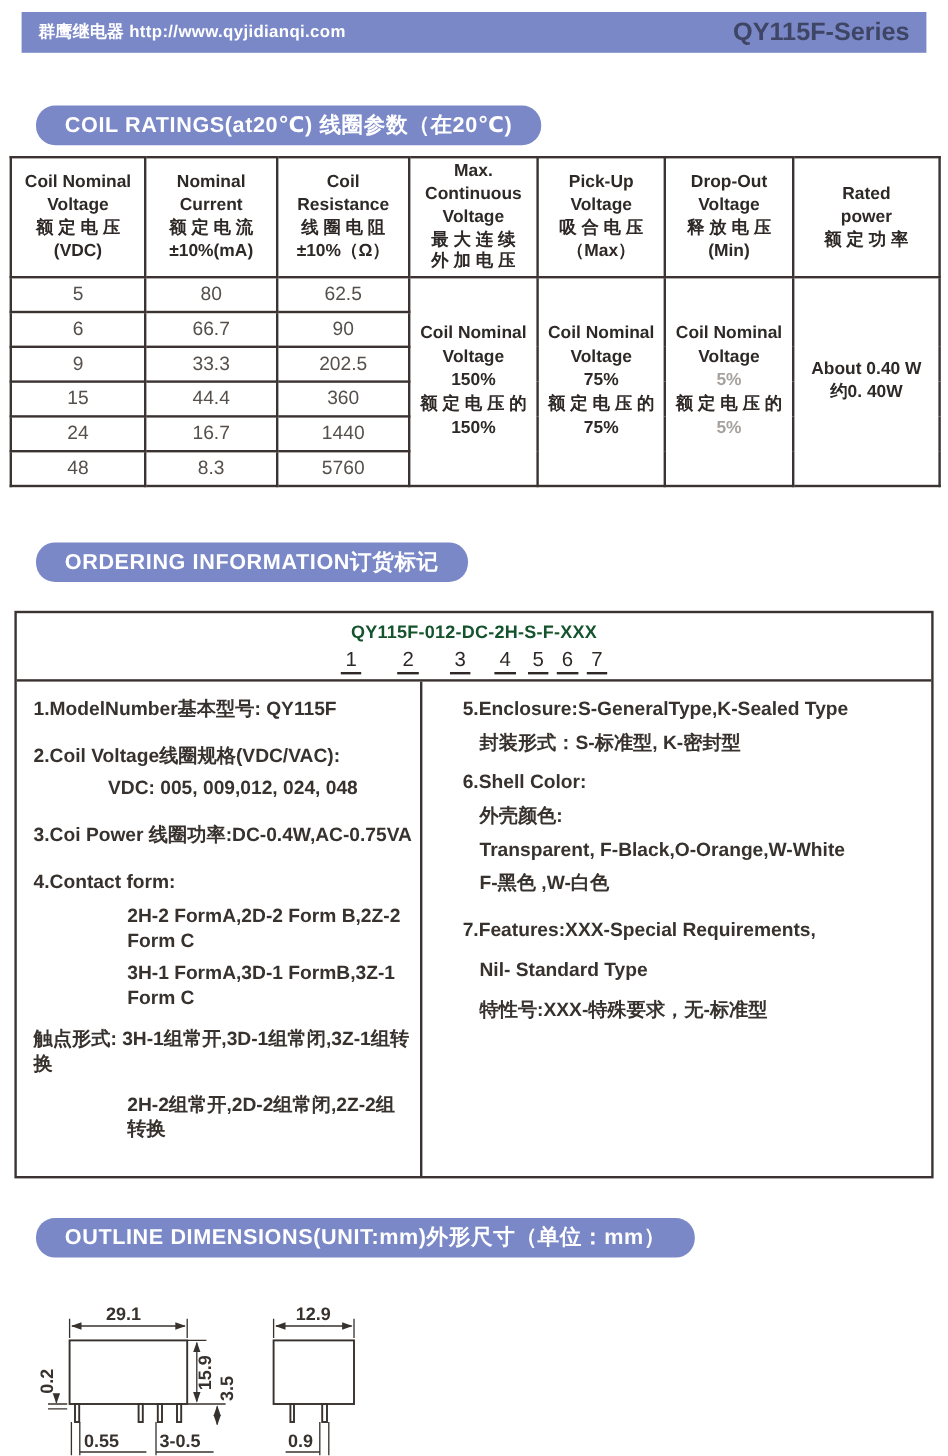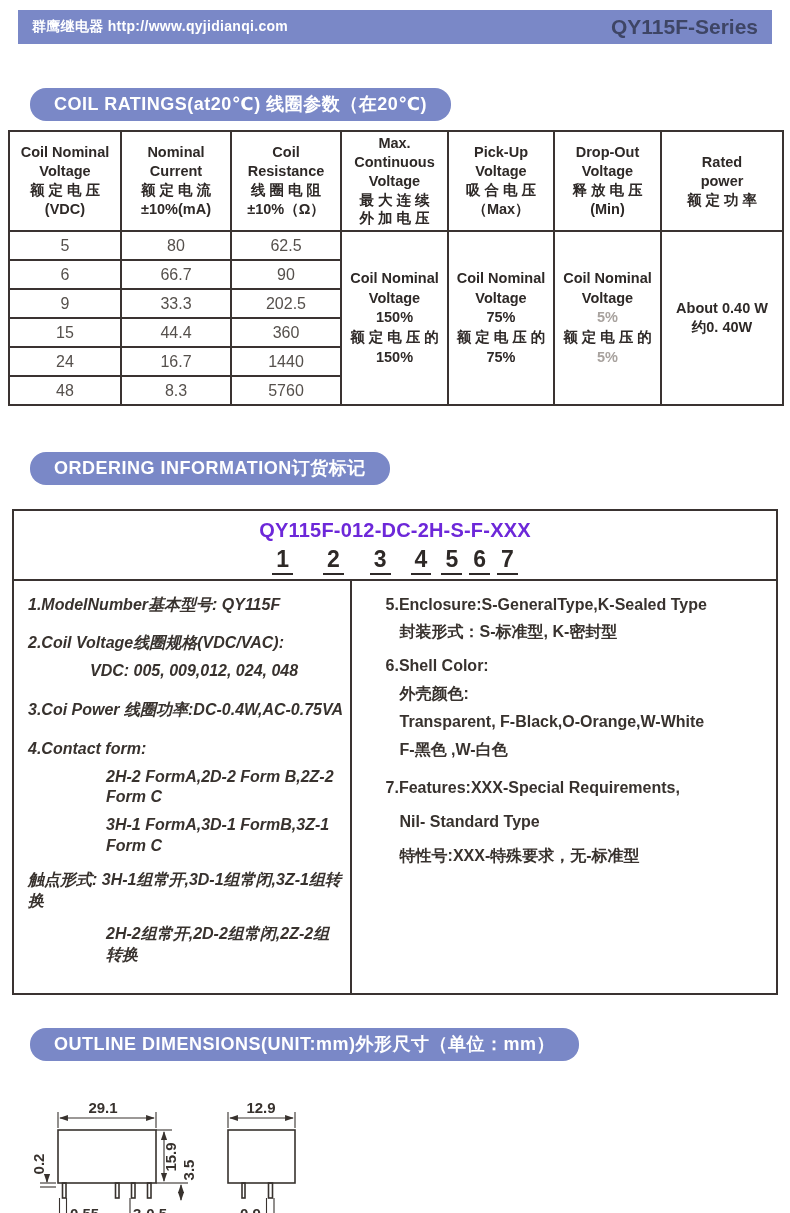--- a/index.html
+++ b/index.html
@@ -37,28 +37,28 @@
   table.coil td.num{height:29px;font-size:16px;font-weight:400;color:#55504c;}
   table.coil td.merged{font-size:14.5px;font-weight:bold;line-height:1.35;color:#2e2927;}
   .mlh{white-space:pre-line;}
   .blk{display:block;white-space:pre-line;}
   .graypct{color:#a8a29e;font-weight:bold;}
   
   .obox{
     margin:24px 12px 0 12px;border:2px solid #3a3331;box-sizing:border-box;
   }
   .obox-head{text-align:center;padding:8px 0 4px 0;border-bottom:2px solid #3a3331;}
-  .ocode{font-size:20px;font-weight:bold;color:#6d28d9;letter-spacing:.2px;}
-  .odigits{margin-top:4px;font-size:23px;font-weight:bold;color:#2e2927;}
+  .ocode{font-size:15px;font-weight:bold;color:#14532d;letter-spacing:.2px;}
+  .odigits{margin-top:4px;font-size:17px;font-weight:normal;color:#2e2927;}
   .odigits span{display:inline-block;border-bottom:2px solid #2e2927;padding:0 4px;line-height:1.15;}
   .odigits .g1{margin-left:30px;} .odigits .g2{margin-left:26px;} .odigits .g3{margin-left:20px;}
   .odigits .g4{margin-left:10px;} .odigits .g5{margin-left:7px;} .odigits .g6{margin-left:7px;}
   .obody{display:flex;}
   .ocol{box-sizing:border-box;padding:14px 6px 14px 14px;font-size:16px;font-weight:bold;color:#38322e;}
-  .ocol-left{width:44.3%;border-right:2px solid #3a3331;font-style:italic;}
+  .ocol-left{width:44.3%;border-right:2px solid #3a3331;}
   .ocol-right{width:55.7%;padding-left:34px;}
   .oline{margin-bottom:13px;line-height:1.3;}
   .ind1{padding-left:14px;}
   .ind2{padding-left:62px;}
   .ind3{padding-left:78px;}
   .mb-s{margin-bottom:7px;} .mb-l{margin-bottom:18px;}
   
   .outline-svg{display:block;margin:25px 0 0 0;}
   svg text{font-family:"Liberation Sans","DejaVu Sans",sans-serif;font-weight:bold;font-size:15px;fill:#38322e;}
 </style>

